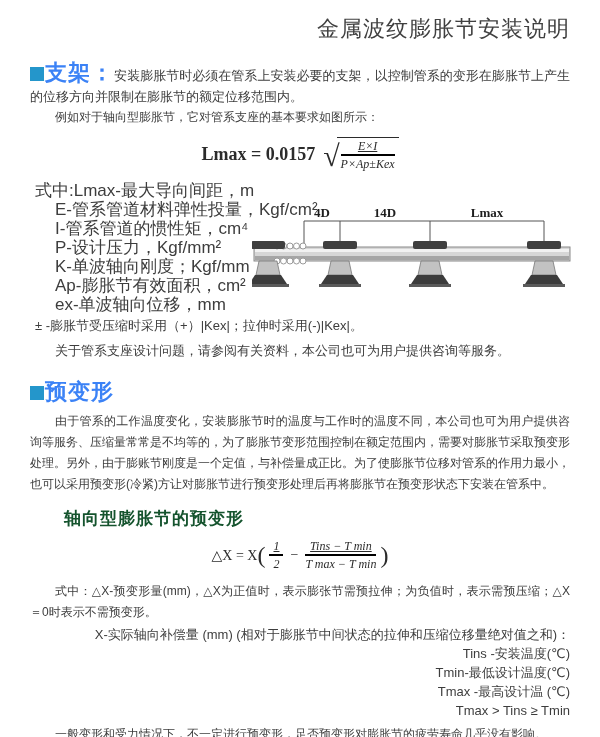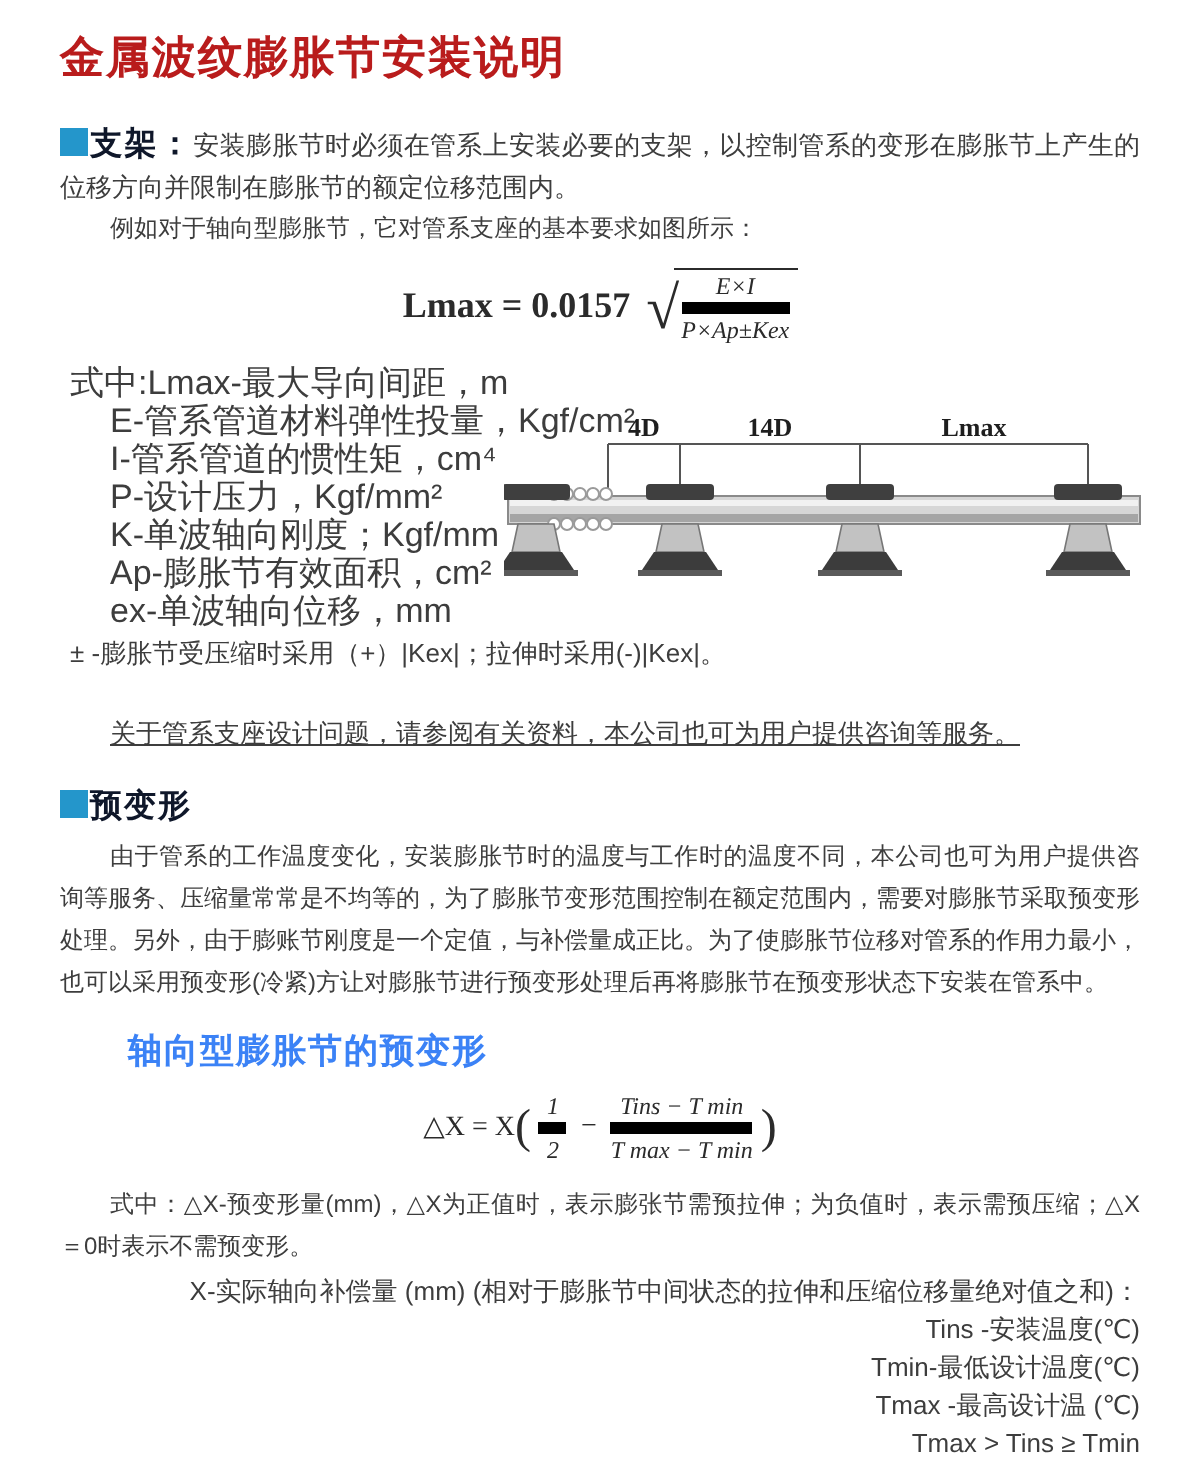--- a/index.html
+++ b/index.html
@@ -5,56 +5,56 @@
   * { margin:0; padding:0; box-sizing:border-box; }
   html,body { background:#ffffff; }
   body {
     width:600px; height:737px; overflow:hidden;
     font-family:"Liberation Sans","DejaVu Sans",sans-serif;
     color:#3d3d3d;
   }
   .page { width:600px; height:737px; padding:0 30px; background:#fff; position:relative; }
 
   .doc-title {
-    text-align:left; font-size:22px; font-weight:bold; color:#b91c1c;
+    text-align:right; font-size:22px; font-weight:normal; color:#404040;
     padding-top:14px; letter-spacing:1px;
   }
 
   .sec-head-inline { margin-top:18px; font-size:13px; line-height:21px; text-align:justify; }
   .sq {
     display:inline-block; width:14px; height:14px; background:#2496cb;
     vertical-align:-1px; margin-right:1px;
   }
-  .sec-title { color:#0f172a; font-size:16px; font-weight:bold; letter-spacing:1px; }
+  .sec-title { color:#3b82f6; font-size:22px; font-weight:bold; letter-spacing:1px; }
   .para { font-size:12px; line-height:21px; text-align:justify; }
   .indent { text-indent:25px; }
 
   .formula-row { text-align:center; margin:9px 0 10px 0; font-family:"Liberation Serif","DejaVu Serif",serif; color:#2b2b2b; }
   .f-lhs { font-weight:bold; font-size:18px; vertical-align:middle; }
   .sqrt-wrap { display:inline-flex; align-items:center; vertical-align:middle; margin-left:4px; }
   .radical { font-size:30px; line-height:26px; font-weight:bold; transform:translateY(2px); }
   .sqrt-body { border-top:1.5px solid #2b2b2b; margin-left:-3px; padding:1px 4px 0 4px; }
   .frac { display:inline-flex; flex-direction:column; text-align:center; vertical-align:middle; font-style:italic; font-size:12px; line-height:14px; }
-  .frac .num { border-bottom:6px solid #000000; padding:0 4px 1px 4px; }
+  .frac .num { border-bottom:2px solid #000000; padding:0 4px 1px 4px;text-decoration:underline; }
   .frac .den { padding-top:1px; }
   .bigparen { font-size:24px; font-weight:normal; vertical-align:middle; line-height:24px; }
   .f-op { vertical-align:middle; font-size:14px; margin:0 3px; }
   .f-var { vertical-align:middle; font-weight:normal; font-size:14px; }
 
   .defs-zone { position:relative; margin-top:4px; }
   .def-line { font-size:17px; line-height:19px; margin-left:25px; white-space:nowrap; }
   .def-line.first { margin-left:5px; }
   .note-line { font-size:13px; line-height:19px; margin-left:5px; margin-top:2px; }
-  .note-line.consult { margin-left:25px; margin-top:20px; line-height:21px;text-decoration:underline; }
+  .note-line.consult { margin-left:25px; margin-top:5px; line-height:21px; }
 
   .diagram { position:absolute; top:24px; right:-4px; width:322px; height:96px; }
 
   .sec-head2 { margin-top:16px; }
   .subhead {
-    color:#3b82f6; font-size:17px; font-weight:bold; letter-spacing:1px;
+    color:#14532d; font-size:17px; font-weight:bold; letter-spacing:1px;
     margin-top:12px; margin-left:34px;
   }
 
   .items { margin-top:2px;text-align:right; }
   .item-line { font-size:13px; line-height:19px; margin-left:25px; }
   .gap-s { margin-top:4px; }
 </style>
 </head>
 <body>
 

